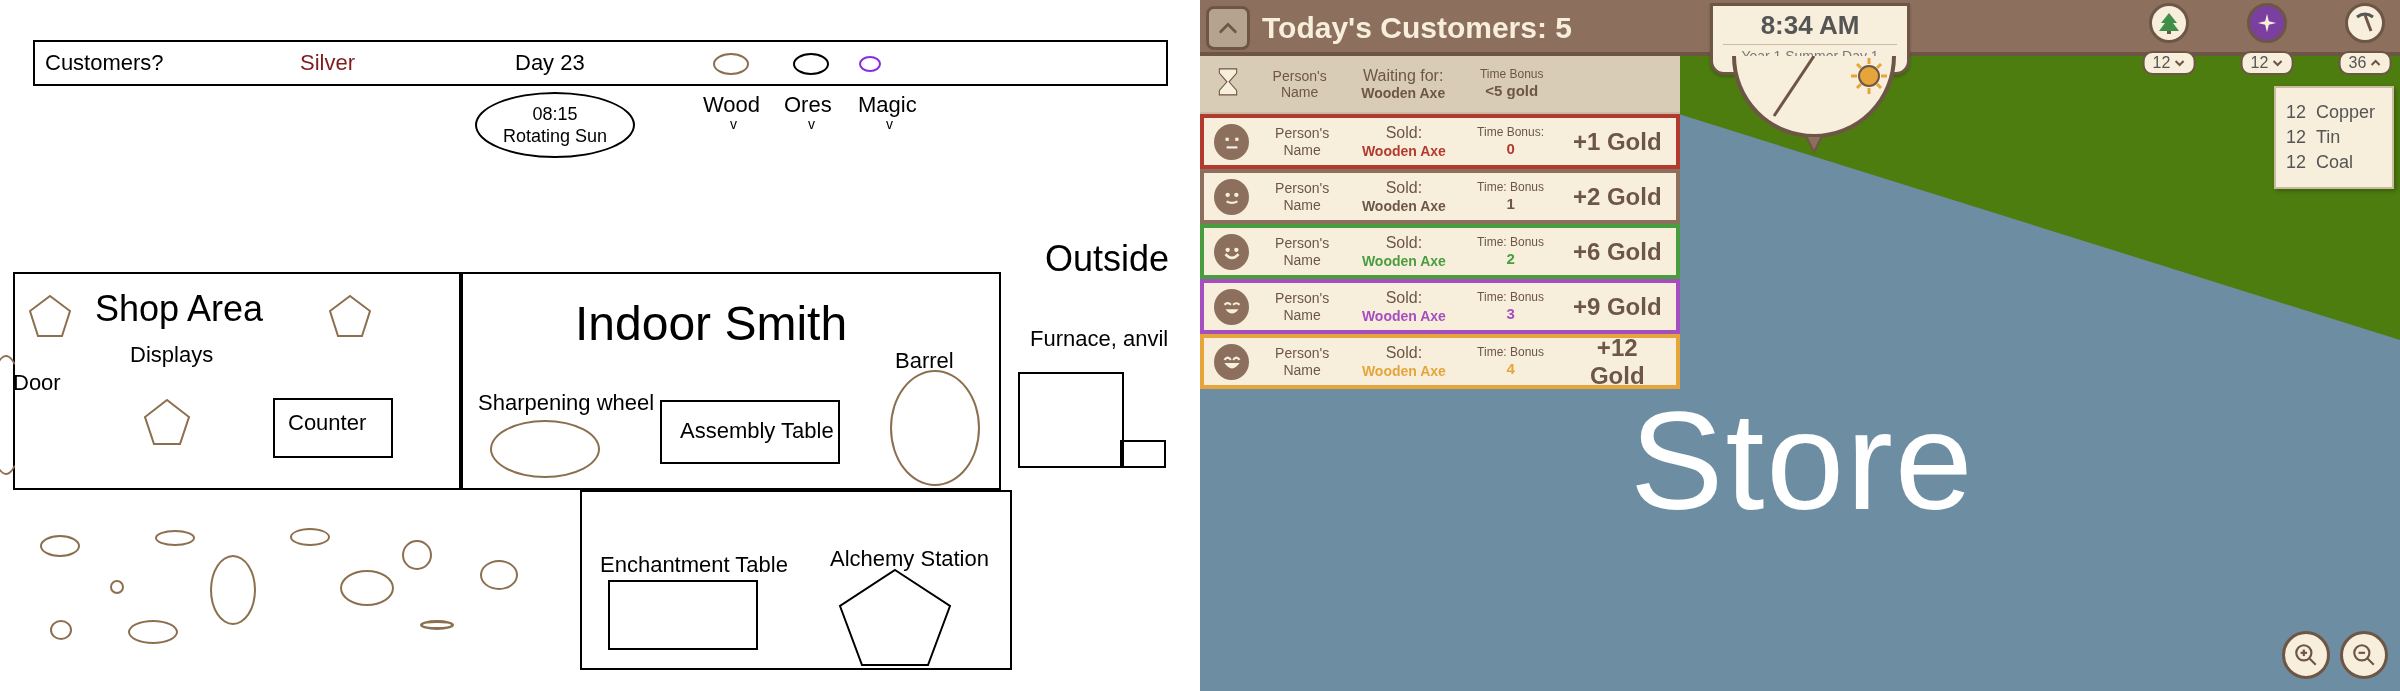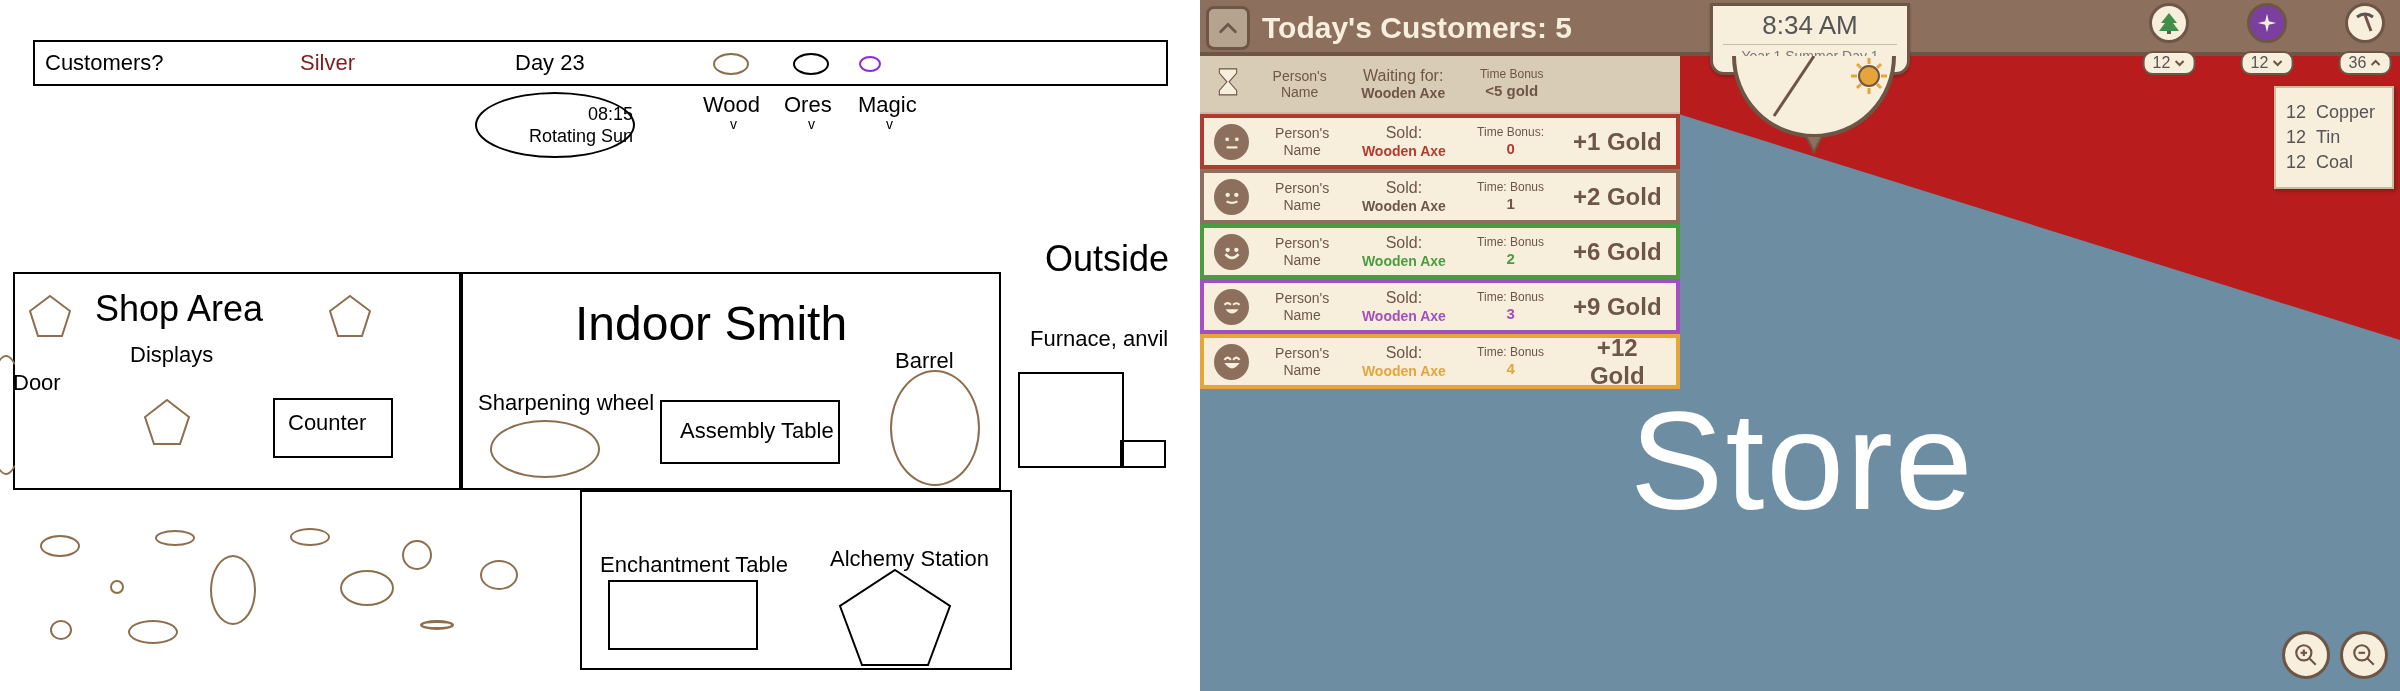--- a/index.html
+++ b/index.html
@@ -5,39 +5,39 @@
     * { margin:0; padding:0; box-sizing:border-box; }
     html,body { width:2400px; height:691px; font-family:Arial,Helvetica,sans-serif; background:#fff; overflow:hidden; }
     .root { width:2400px; height:691px; position:relative; display:flex; }
     
     .left { width:1200px; height:691px; position:relative; background:#fff; }
     .topbar { position:absolute; left:33px; top:40px; width:1135px; height:46px; border:2px solid #000; }
     .tb-txt { position:absolute; top:50%; transform:translateY(-50%); font-size:22px; color:#000; }
     .pill { position:absolute; border:2px solid #8b6f4e; border-radius:50%; }
     .pill-b { border-color:#000; }
     .pill-p { border-color:#8a2be2; }
-    .clockoval { position:absolute; left:475px; top:92px; width:160px; height:66px; border:2px solid #000; border-radius:50%; text-align:right; }
+    .clockoval { position:absolute; left:475px; top:92px; width:160px; height:66px; border:2px solid #000; border-radius:50%; text-align:center; }
     .clockoval div { font-size:18px; line-height:1.2; }
     .label20 { position:absolute; font-size:22px; color:#000; }
     .vmark { position:absolute; font-size:14px; color:#000; }
     .room-border { position:absolute; border:2px solid #000; background:#fff; }
     .brown-shape { position:absolute; border:2px solid #8b6f4e; background:transparent; }
     .ellipse { border-radius:50%; }
     .sm-rect { position:absolute; border:2px solid #000; }
     svg.pent { position:absolute; overflow:visible; }
     
-    .right { width:1200px; height:691px; position:relative; background:#b91c1c; }
+    .right { width:1200px; height:691px; position:relative; background:#4d7c0f; }
     
     .gbar { position:absolute; left:0; top:0; width:1200px; height:56px; background:#8c6f5c; border-bottom:4px solid #6e5646; }
     .collapse-btn { position:absolute; left:6px; top:6px; width:44px; height:44px; border-radius:8px; background:#b5a28f; border:3px solid #6e5646; display:flex; align-items:center; justify-content:center; cursor:pointer; }
     .collapse-btn svg { width:22px; height:22px; }
     .gbar-title { position:absolute; left:62px; top:0; height:56px; line-height:56px; font-size:30px; font-weight:700; color:#f7efdc; }
     
     .clockmod { position:absolute; left:510px; top:3px; width:200px; height:72px; background:#f7efdc; border:3px solid #6e5646; border-radius:0 0 14px 14px; text-align:center; box-shadow:0 2px 3px rgba(0,0,0,.2); }
-    .clockmod .t1 { font-size:26px; font-weight:400; color:#555; margin-top:4px; }
+    .clockmod .t1 { font-size:26px; font-weight:700; color:#555; margin-top:4px; }
     .clockmod .t2 { font-size:14px; color:#777; border-top:1px solid #c9bca3; margin:3px 10px 0; padding-top:3px; }
     
     .badge { position:absolute; top:3px; width:54px; height:54px; }
     .badge .circ { width:40px; height:40px; border-radius:50%; border:3px solid #6e5646; background:#f7efdc; display:flex; align-items:center; justify-content:center; margin:0 auto; }
     .badge .count { position:absolute; left:50%; transform:translateX(-50%); bottom:-18px; background:#f7efdc; border:2px solid #6e5646; border-radius:10px; padding:1px 8px; font-size:16px; color:#555; display:flex; align-items:center; gap:3px; }
     .badge .count svg { width:12px; height:12px; }
     
     .rows { position:absolute; left:0; top:56px; width:480px; }
     .crow { height:55px; display:flex; align-items:center; padding:0 10px; gap:14px; background:#f7efdc; border:4px solid; }
     .crow .face { width:36px; height:36px; border-radius:50%; background:#8c6f5c; display:flex; align-items:center; justify-content:center; }

